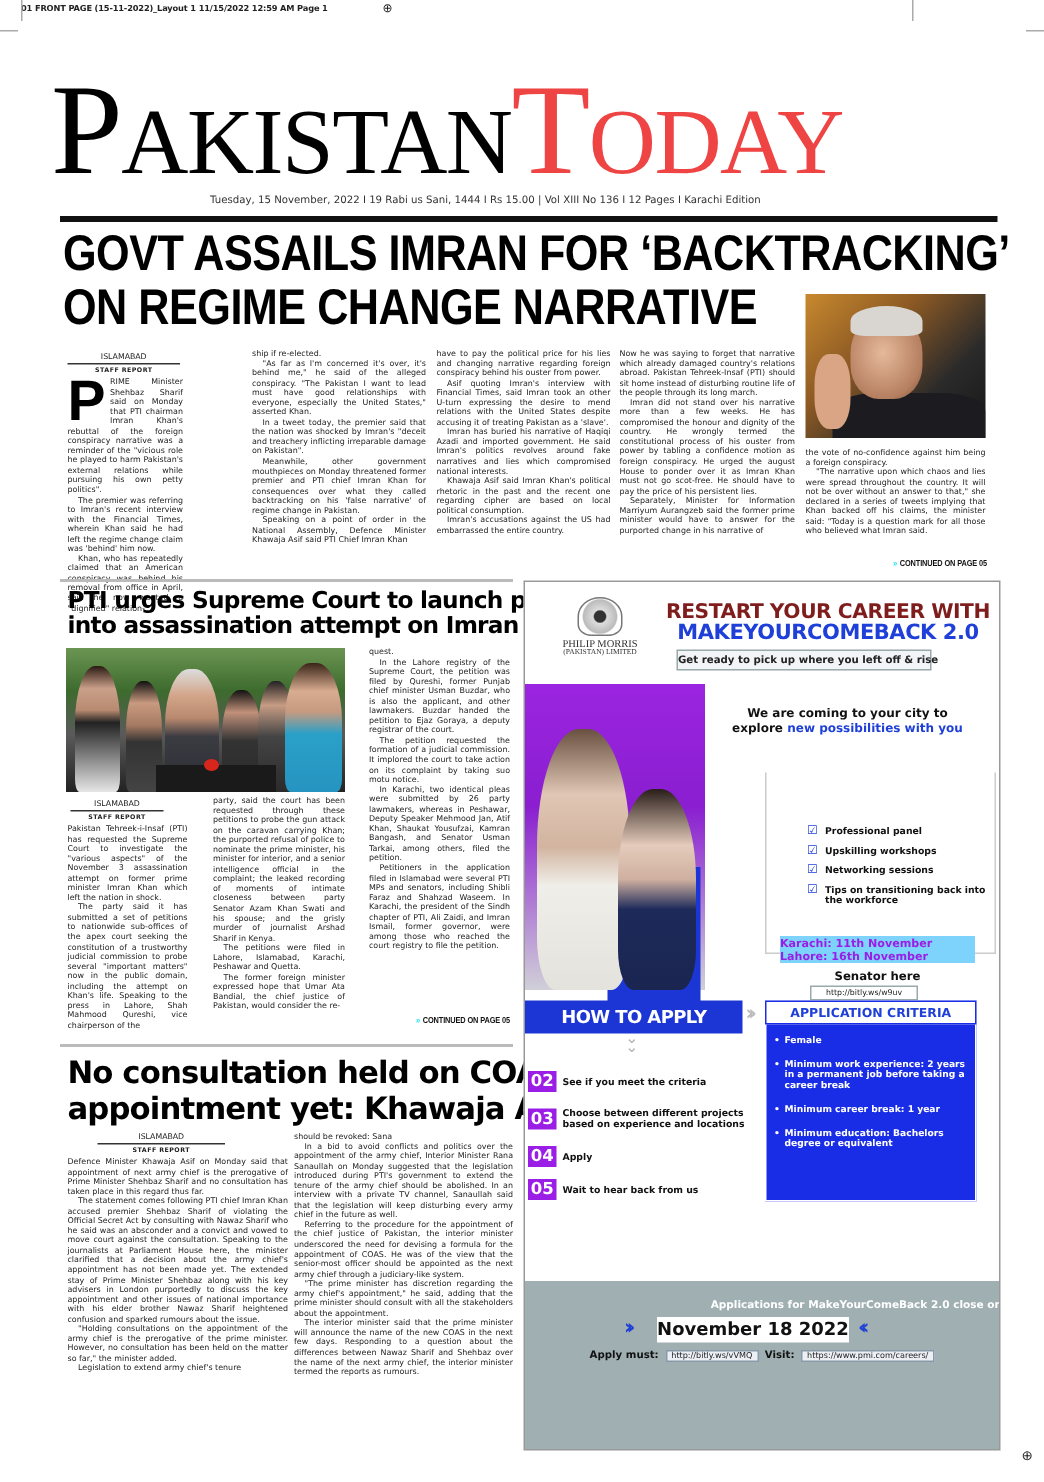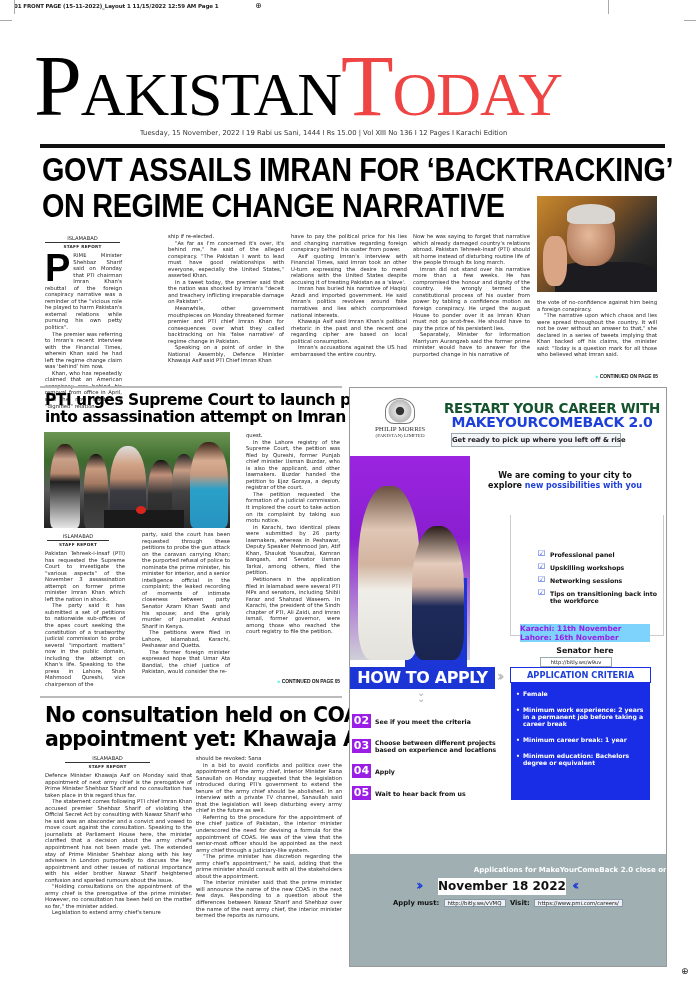--- a/index.html
+++ b/index.html
@@ -36,37 +36,37 @@
 .continued .ar{color:#1ee6ee;font-size:6px;margin-right:2px}
 .rule-grey{position:absolute;height:2px;background:#bbb}
 .h2{position:absolute;font-family:"DejaVu Sans",sans-serif;font-weight:bold;color:#000;white-space:nowrap}
 .photo2{left:44px;top:432px;width:186px;height:96px;background:linear-gradient(180deg,#6b9552 0%,#3d6b2e 30%,#5a5a5a 60%,#222 100%)}
 .p2person{position:absolute;border-radius:45% 45% 10% 10%}
 .ad{position:absolute;left:349px;top:387px;width:318px;height:580px;border:1px solid #999;background:#fff;overflow:hidden;font-family:"DejaVu Sans",sans-serif}
 .ad-logo{position:absolute;left:20px;top:10px;width:60px;height:44px;text-align:center}
 .ad-crest{width:30px;height:26px;margin:0 auto;border:1px solid #777;border-radius:50% 50% 30% 30%;background:radial-gradient(circle,#333 20%,#ddd 25%,#bbb 60%,#fff 65%)}
 .ad-pm{font-family:"Liberation Serif",serif;font-size:7px;color:#333;margin-top:2px;line-height:7px}
 .ad-pm2{font-family:"Liberation Serif",serif;font-size:5px;color:#333}
-.ad-title1{position:absolute;left:92px;top:12px;width:220px;text-align:center;font-weight:bold;font-size:13.5px;color:#14532d;white-space:nowrap;letter-spacing:-0.3px}
+.ad-title1{position:absolute;left:92px;top:12px;width:220px;text-align:center;font-weight:bold;font-size:13.5px;color:#7f1d1d;white-space:nowrap;letter-spacing:-0.3px}
 .ad-title2{position:absolute;left:92px;top:26px;width:220px;text-align:center;font-weight:bold;font-size:14px;color:#1e3fd8;white-space:nowrap;letter-spacing:-0.3px}
 .ad-tagline{position:absolute;left:101px;top:45px;width:170px;height:14px;border:1px solid #9aa;background:#f2f4f8;font-size:6.8px;font-weight:bold;text-align:center;line-height:12px;color:#222;white-space:nowrap}
 .ad-people{position:absolute;left:0;top:68px;width:120px;height:204px;background:linear-gradient(180deg,#9b25e0 0%,#8a1ed0 40%,#d0d0d8 100%)}
 .ad-bluebox{position:absolute;left:55px;top:122px;width:62px;height:90px;background:#1c36d6}
 .ad-person{position:absolute;border-radius:45% 45% 20% 20%}
 .ad-coming{position:absolute;left:130px;top:83px;width:170px;text-align:center;font-size:8px;font-weight:bold;line-height:9.5px;color:#111}
 .ad-coming .blue{color:#1e3fd8}
 .ad-signbox{position:absolute;left:163px;top:128px;width:152px;height:30px;background:#9b1ee6;color:#fff;font-weight:bold;font-size:6.8px;line-height:8px;padding:4px 6px}
 .ad-list{position:absolute;left:188px;top:163px;width:125px;font-size:6.2px;font-weight:bold;color:#111}
 .ad-list li{list-style:none;margin-bottom:6px;line-height:7px;position:relative;padding-left:12px}
 .ad-list .chk{position:absolute;left:0;top:-1px;color:#1e3fd8;font-size:8px}
 .ad-citybox{position:absolute;left:160px;top:127px;width:154px;height:121px;border:1px solid #ccc;border-top:none}
 .ad-cities{position:absolute;left:170px;top:236px;width:130px;font-weight:bold;font-size:7.4px;color:#9b1ee6;line-height:9px;background:#7dd3fc}
 .ad-register{position:absolute;left:165px;top:258px;width:140px;text-align:center;font-weight:bold;font-size:7.8px;color:#111}
 .ad-reglink{position:absolute;left:190px;top:269px;width:72px;height:10px;border:1px solid #9aa;font-size:5.2px;line-height:9px;text-align:center;color:#222}
-.ad-howto{position:absolute;left:0;top:279px;width:145px;height:22px;background:#1c36d6;color:#fff;font-weight:bold;font-size:16px;line-height:22px;text-align:center;letter-spacing:-0.4px;white-space:nowrap}
+.ad-howto{position:absolute;left:0;top:279px;width:145px;height:22px;background:#1c36d6;color:#fff;font-weight:bold;font-size:12px;line-height:22px;text-align:center;letter-spacing:-0.4px;white-space:nowrap}
 .ad-arrows{position:absolute;left:147px;top:280px;color:#bbb;font-size:14px;font-weight:bold;letter-spacing:-4px}
 .ad-critbox{position:absolute;left:160px;top:279px;width:141px;height:134px;background:#1a2de6;border:1px solid #fff}
 .ad-crittitle{position:absolute;left:160px;top:279px;width:141px;height:16px;background:#fff;border:1px solid #1a2de6;color:#1e3fd8;font-weight:bold;font-size:8.3px;line-height:14px;text-align:center;white-space:nowrap}
 .ad-critlist{position:absolute;left:166px;top:302px;width:132px;color:#fff;font-weight:bold;font-size:6.1px;line-height:7px}
 .ad-critlist div{margin-bottom:9px;padding-left:7px;position:relative}
 .ad-critlist div::before{content:"•";position:absolute;left:0;top:0}
 .ad-downarrow{position:absolute;left:67px;top:302px;color:#bbb;font-size:10px;line-height:6px;font-weight:bold}
 .ad-steps{position:absolute;left:2px;top:322px;width:158px}
 .ad-step{display:flex;align-items:center;height:22px}
 .ad-stepnum{background:#9b1ee6;color:#fff;font-weight:bold;font-size:11px;width:19px;height:14px;line-height:14px;text-align:center;margin-right:4px;flex:none}

